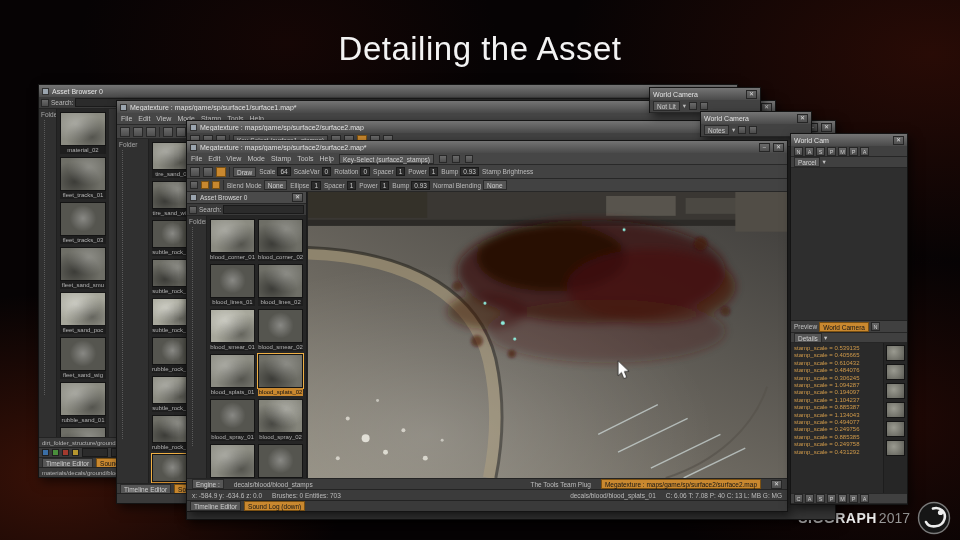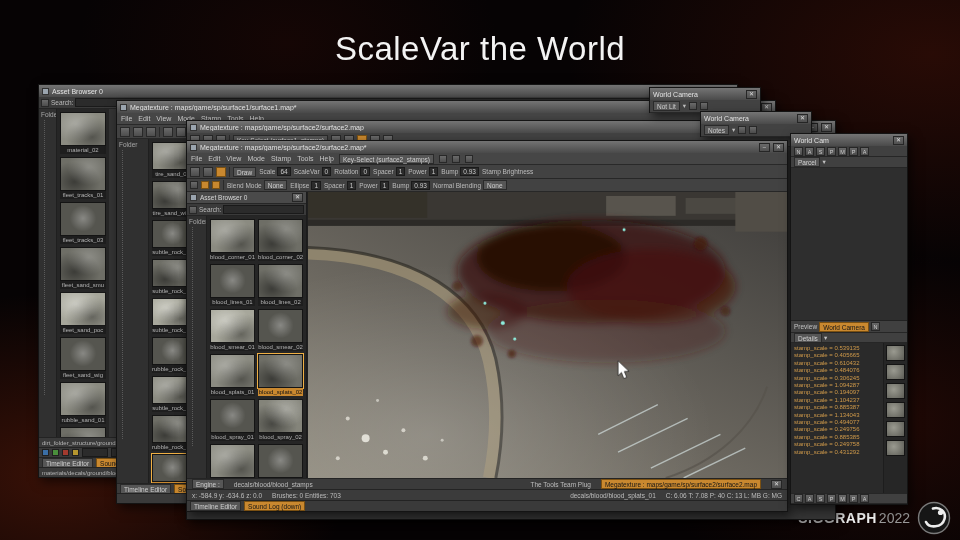--- a/index.html
+++ b/index.html
@@ -131,21 +131,21 @@
   #wc-a{ left:611px; top:3px; width:112px; height:26px; z-index:4; }
   #wc-b{ left:662px; top:27px; width:112px; height:26px; z-index:5; }
   #win-front{ left:148px; top:56px; width:602px; height:372px; z-index:6; }
   #panel{ left:752px; top:49px; width:118px; height:372px; z-index:7; }
 </style>
 </head>
 <body>
 
 <div class="slide">
 
-  <h1 class="slide-title">ScaleVar the World</h1>
+  <h1 class="slide-title">Detailing the Asset</h1>
 
   <div class="stack">
 
     <section class="win" id="win-a">
       <div class="titlebar">
         <span class="t-icon"></span>
         <span class="t-title">Asset Browser 0</span>
         <span class="t-spacer"></span>
         <span class="t-btn">✕</span>
       </div>
@@ -659,21 +659,21 @@
           <span class="mini-letter">M</span>
           <span class="mini-letter">P</span>
           <span class="mini-letter">A</span>
         </div>
     </section>
 
   </div>
 
   <footer class="footer">
     <span class="brand">SIGGRAPH</span>
-    <span class="year">2022</span>
+    <span class="year">2017</span>
     <svg class="logo" viewBox="0 0 36 36">
       <circle cx="18" cy="18" r="15.5" fill="#161616" stroke="#7a7a7a" stroke-width="1.4"></circle>
       <path d="M10,22 C13,28.5 26,28 28.5,19 C30.5,11.5 23.5,6.5 17,8.5" fill="none" stroke="#ededed" stroke-width="2.6" stroke-linecap="round"></path>
       <circle cx="24.5" cy="12.5" r="2.6" fill="#ededed"></circle>
     </svg>
   </footer>
 
 </div>
 
 </body></html>

